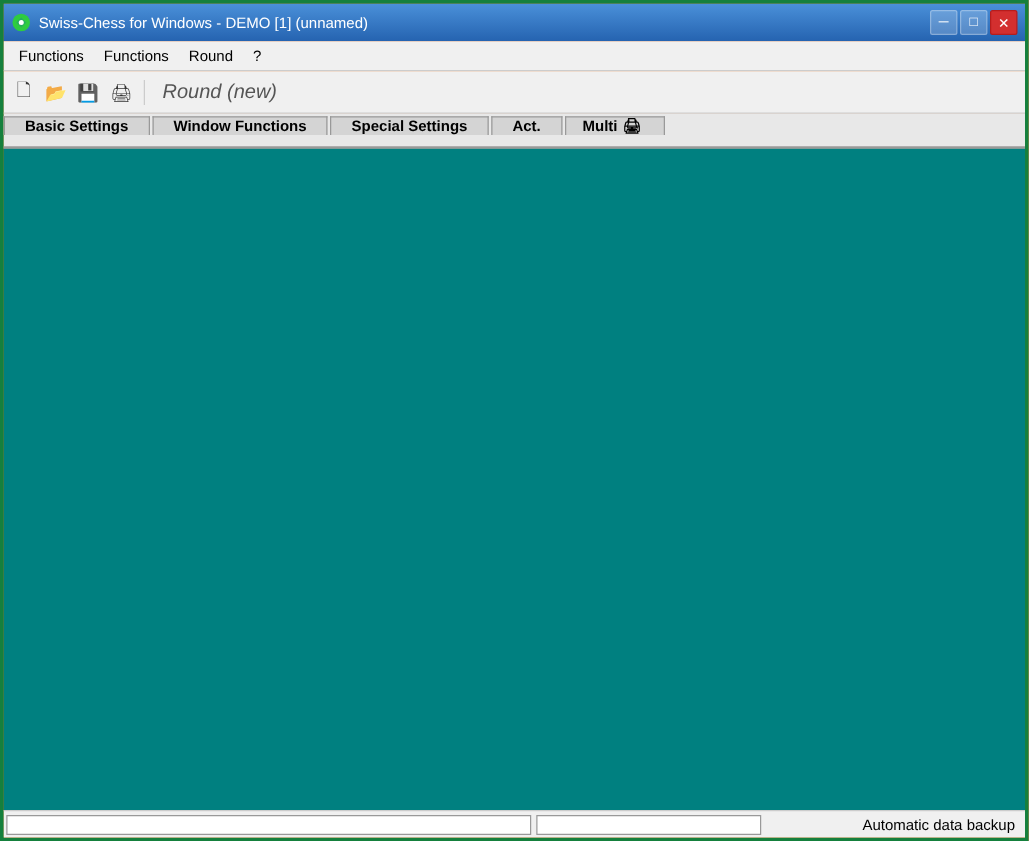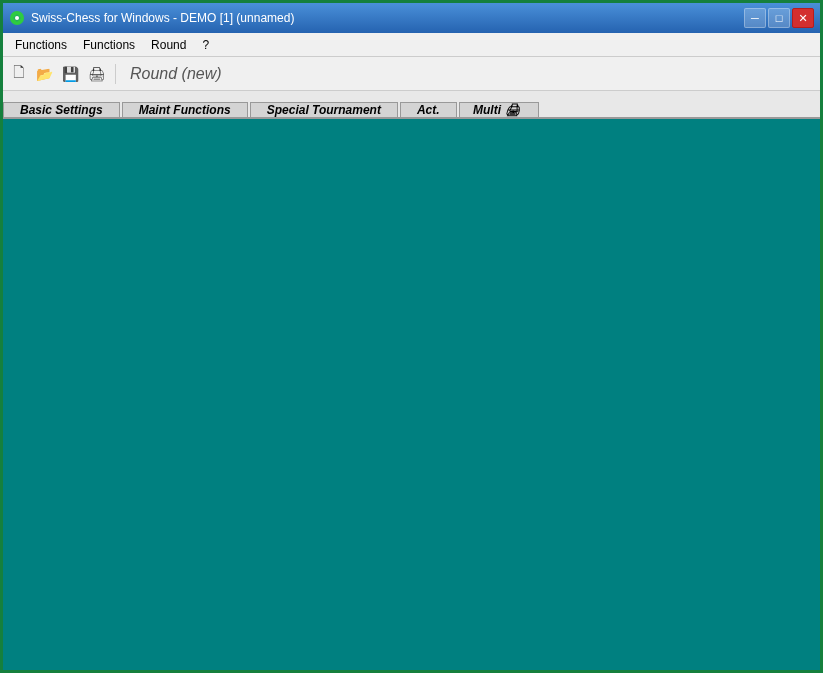--- a/index.html
+++ b/index.html
@@ -143,25 +143,24 @@
       font-size: 16px;
       color: #555;
       padding: 0 8px;
       font-style: italic;
     }
 
     .tab-bar {
       height: 28px;
       background: #e8e8e8;
       display: flex;
-      align-items: flex-end;
+      align-items: flex-start;
       border-bottom: 2px solid #999;
       flex-shrink: 0;
       padding-top: 2px;
-      font-style: italic;
     }
 
     .tab {
       display: flex;
       align-items: center;
       justify-content: center;
       padding: 0 16px;
       font-size: 12px;
       font-weight: bold;
       color: #000;
@@ -267,25 +266,30 @@
     </div>
     <div class="toolbar-btn" title="Print">
       <span>🖨</span>
     </div>
     <div class="toolbar-separator"></div>
     <span class="round-label">Round (new)</span>
   </div>
 
   <div class="tab-bar">
     <div class="tab">Basic Settings</div>
-    <div class="tab">Maint Functions</div>
-    <div class="tab">Special Tournament</div>
+    <div class="tab">Window Functions</div>
+    <div class="tab">Special Settings</div>
     <div class="tab tab-act">Act.</div>
     <div class="tab tab-multi">
       <span>Multi</span>
       <span>🖨</span>
     </div>
   </div>
 
   <div class="main-content">
   </div>
 
+  <div class="status-bar">
+    <div class="status-progress-left"></div>
+    <div class="status-progress-right"></div>
+    <span class="status-text">Automatic data backup</span>
+  </div>
 </div>
 
 </body></html>

